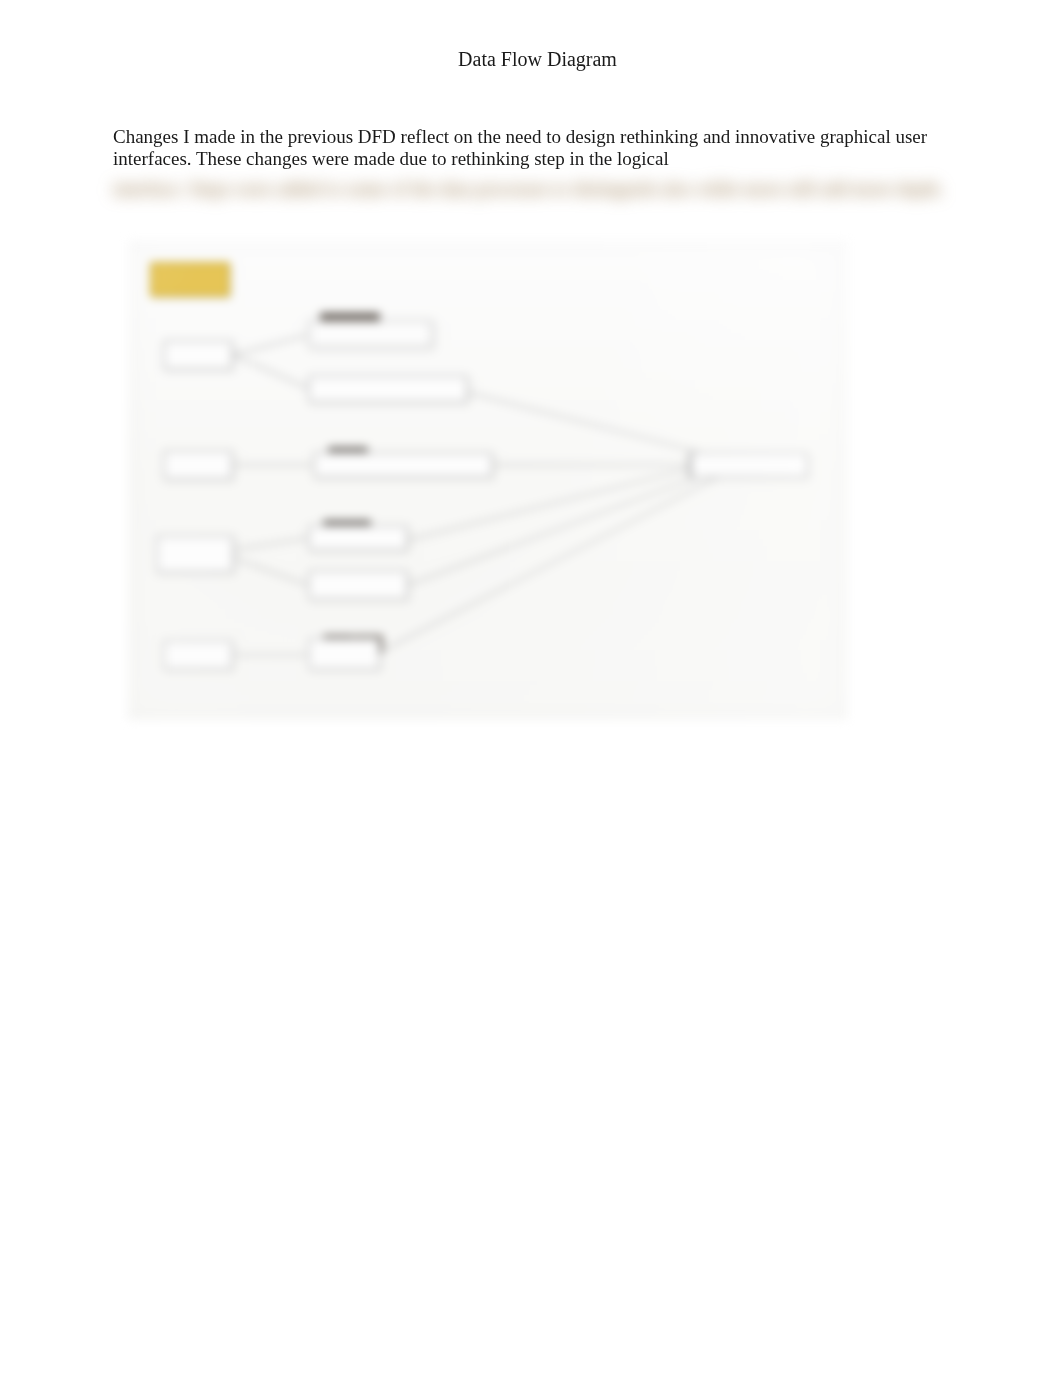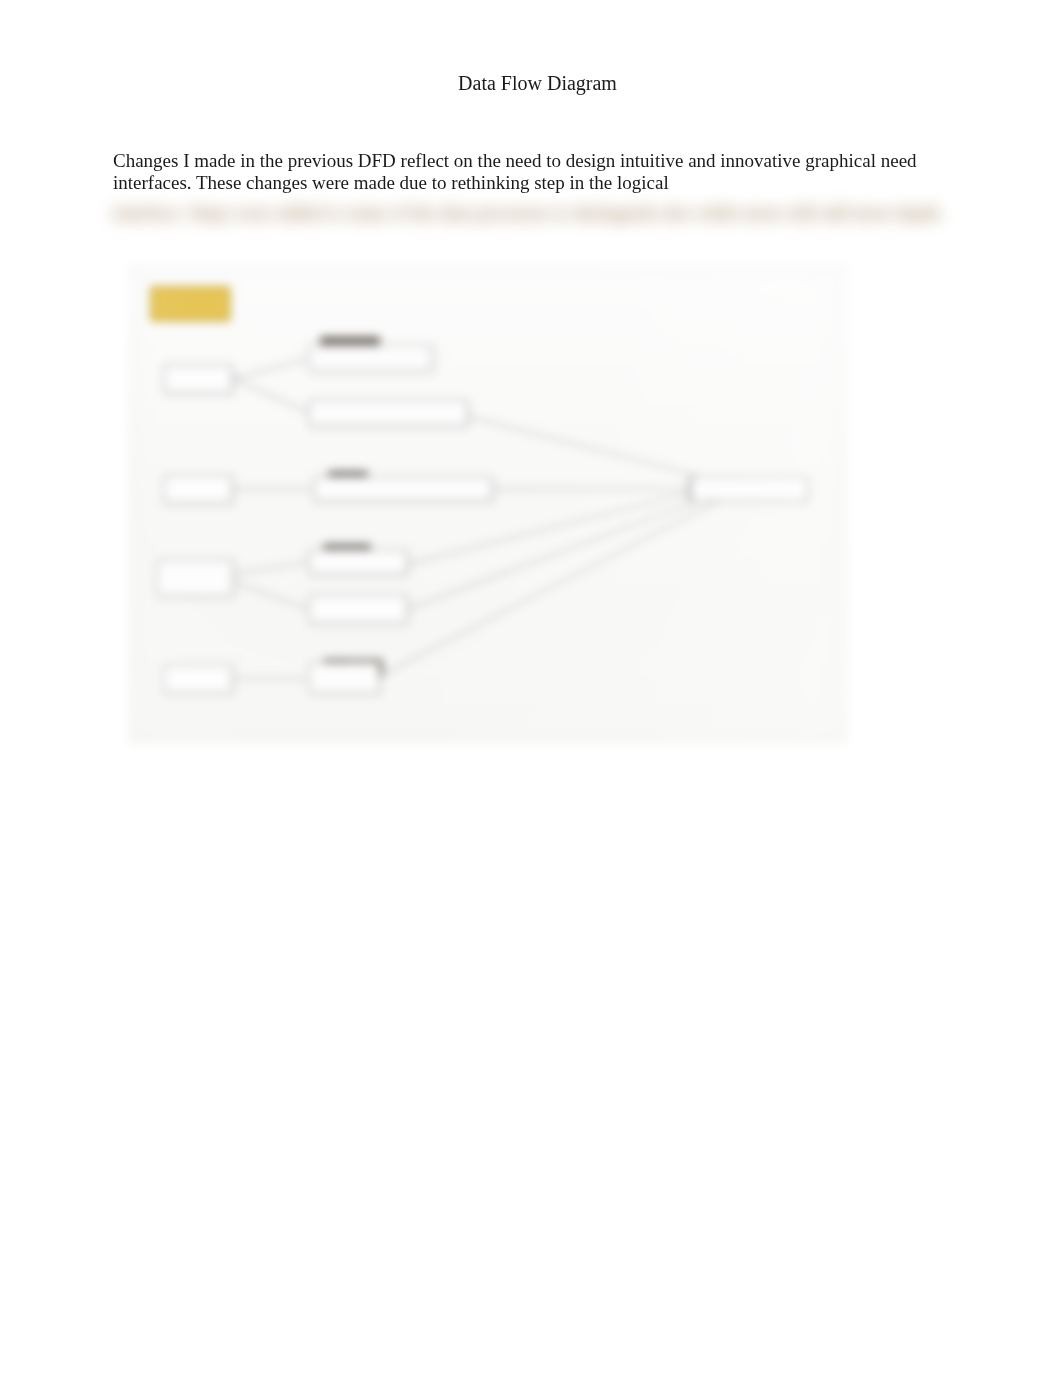--- a/index.html
+++ b/index.html
@@ -9,21 +9,21 @@
     }
     body {
       width: 1062px;
       height: 1377px;
       background: #ffffff;
       font-family: Georgia, 'Times New Roman', serif;
       color: #1a1a1a;
       position: relative;
     }
     .page {
-      padding: 72px 100px 0 113px;
+      padding: 48px 100px 0 113px;
     }
     .title {
       text-align: center;
       font-size: 20px;
       font-weight: normal;
       margin-bottom: 55px;
       margin-left: 180px;
       margin-right: 180px;
     }
     .body-text {
@@ -109,21 +109,21 @@
       stroke: #b8b8b8;
       stroke-width: 1.5;
     }
   </style>
 </head>
 <body>
 
 <div class="page">
   <h1 class="title">Data Flow Diagram</h1>
 
-  <p class="body-text">Changes I made in the previous DFD reflect on the need to design intuitive and innovative graphical need interfaces. These changes were made due to rethinking step in the logical</p>
+  <p class="body-text">Changes I made in the previous DFD reflect on the need to design rethinking and innovative graphical user interfaces. These changes were made due to rethinking step in the logical</p>
   <p class="blurred-text">interface. Steps were added to some of the data processes to distinguish also while more still add more depth.</p>
 
   <div class="diagram-container">
     <svg class="lines">
       <line x1="105" y1="115" x2="180" y2="95"></line>
       <line x1="105" y1="115" x2="180" y2="148"></line>
       <line x1="105" y1="225" x2="185" y2="225"></line>
       <line x1="365" y1="225" x2="560" y2="225"></line>
       <line x1="330" y1="150" x2="575" y2="213"></line>
       <line x1="105" y1="310" x2="180" y2="298"></line>

